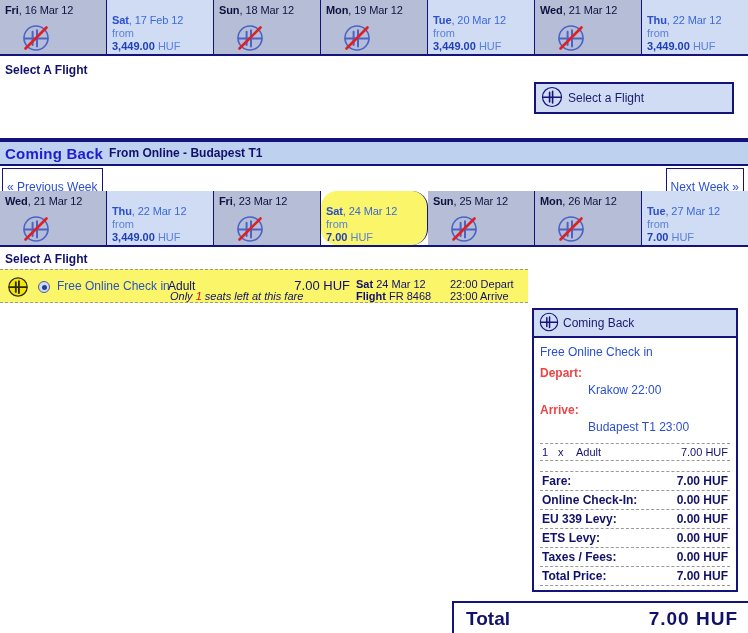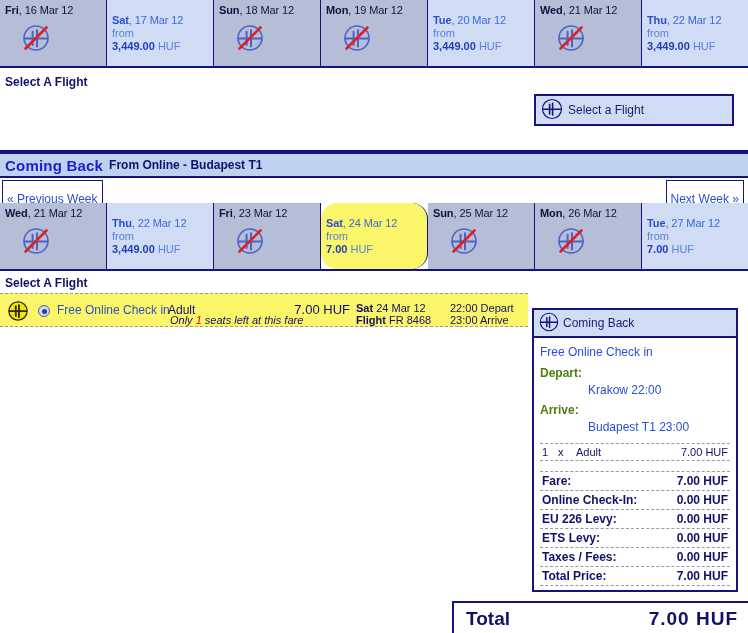--- a/index.html
+++ b/index.html
@@ -15,21 +15,21 @@
     font-size: 11px;
     color: #1a1a6e;
     overflow: hidden;
     position: relative;
   }
 
   
   .cal-strip {
     display: flex;
     width: 748px;
-    height: 68px;
+    height: 56px;
     box-sizing: border-box;
     border-bottom: 2px solid #13137a;
   }
   .cal-cell {
     flex: 1 1 0;
     box-sizing: border-box;
     position: relative;
     padding: 4px 5px 0 5px;
     border-right: 1px solid #13137a;
     overflow: hidden;
@@ -251,21 +251,21 @@
     padding-left: 4px;
     box-sizing: border-box;
   }
   .sum-hdr .lbl {
     margin-left: 3px;
     font-size: 12px;
     color: #1a1a6e;
   }
   .sum-body { padding: 6px 6px 4px 6px; }
   .sum-line { font-size: 12px; color: #2a4fd0; line-height: 17px; }
-  .sum-strong { font-size: 12px; font-weight: bold; color: #4d7c0f; line-height: 17px; margin-top: 4px; }
+  .sum-strong { font-size: 12px; font-weight: bold; color: #ef4444; line-height: 17px; margin-top: 4px; }
   .sum-val { font-size: 12px; color: #2a4fd0; line-height: 16px; margin-left: 48px; }
 
   .pax-tbl { margin-top: 8px; border-top: 1px dashed #9a9a9a; }
   .pax-row {
     display: flex;
     border-bottom: 1px dashed #9a9a9a;
     padding: 2px 2px;
     font-size: 11px;
     color: #11116b;
   }
@@ -312,21 +312,21 @@
 </head>
 <body>
 
 <div class="cal-strip" id="cal-out">
     <div class="cal-cell unavail"><div class="cal-date"><span class="cal-dow">Fri</span><span>, 16 Mar 12</span></div><svg class="noflight" viewBox="0 0 34 34">
         <circle cx="17" cy="17" r="12" fill="none" stroke="#4a63c8" stroke-width="1.6"></circle>
         <path d="M5.5 17.4 L28.5 17.4 M18.0 9.2 L18.0 25.6 M13.6 10.8 L13.6 24.0" stroke="#4a63c8" stroke-width="2" stroke-linecap="round"></path>
         <path d="M6.5 27.5 L27.5 6.5" stroke="#e02020" stroke-width="2.6" stroke-linecap="round"></path>
       </svg></div>
     <div class="cal-cell avail">
-      <div class="cal-date"><span class="cal-dow">Sat</span><span>, 17 Mar 12</span></div>
+      <div class="cal-date"><span class="cal-dow">Sat</span><span>, 17 Feb 12</span></div>
       <div class="cal-from">from</div>
       <div class="cal-price"><b>3,449.00</b> <span>HUF</span></div>
     </div>
     <div class="cal-cell unavail"><div class="cal-date"><span class="cal-dow">Sun</span><span>, 18 Mar 12</span></div><svg class="noflight" viewBox="0 0 34 34">
         <circle cx="17" cy="17" r="12" fill="none" stroke="#4a63c8" stroke-width="1.6"></circle>
         <path d="M5.5 17.4 L28.5 17.4 M18.0 9.2 L18.0 25.6 M13.6 10.8 L13.6 24.0" stroke="#4a63c8" stroke-width="2" stroke-linecap="round"></path>
         <path d="M6.5 27.5 L27.5 6.5" stroke="#e02020" stroke-width="2.6" stroke-linecap="round"></path>
       </svg></div>
     <div class="cal-cell unavail"><div class="cal-date"><span class="cal-dow">Mon</span><span>, 19 Mar 12</span></div><svg class="noflight" viewBox="0 0 34 34">
         <circle cx="17" cy="17" r="12" fill="none" stroke="#4a63c8" stroke-width="1.6"></circle>
@@ -461,21 +461,21 @@
     <div class="tot-tbl" id="tot-tbl">
         <div class="tot-row">
           <span>Fare:</span>
           <span>7.00 HUF</span>
         </div>
         <div class="tot-row">
           <span>Online Check-In:</span>
           <span>0.00 HUF</span>
         </div>
         <div class="tot-row">
-          <span>EU 226 Levy:</span>
+          <span>EU 339 Levy:</span>
           <span>0.00 HUF</span>
         </div>
         <div class="tot-row">
           <span>ETS Levy:</span>
           <span>0.00 HUF</span>
         </div>
         <div class="tot-row">
           <span>Taxes / Fees:</span>
           <span>0.00 HUF</span>
         </div>

